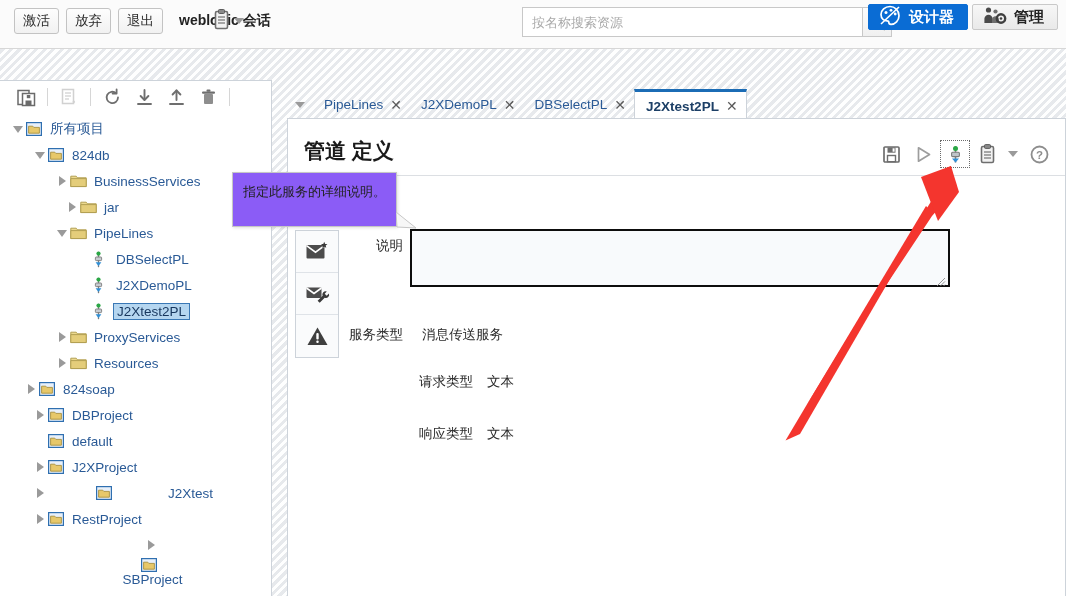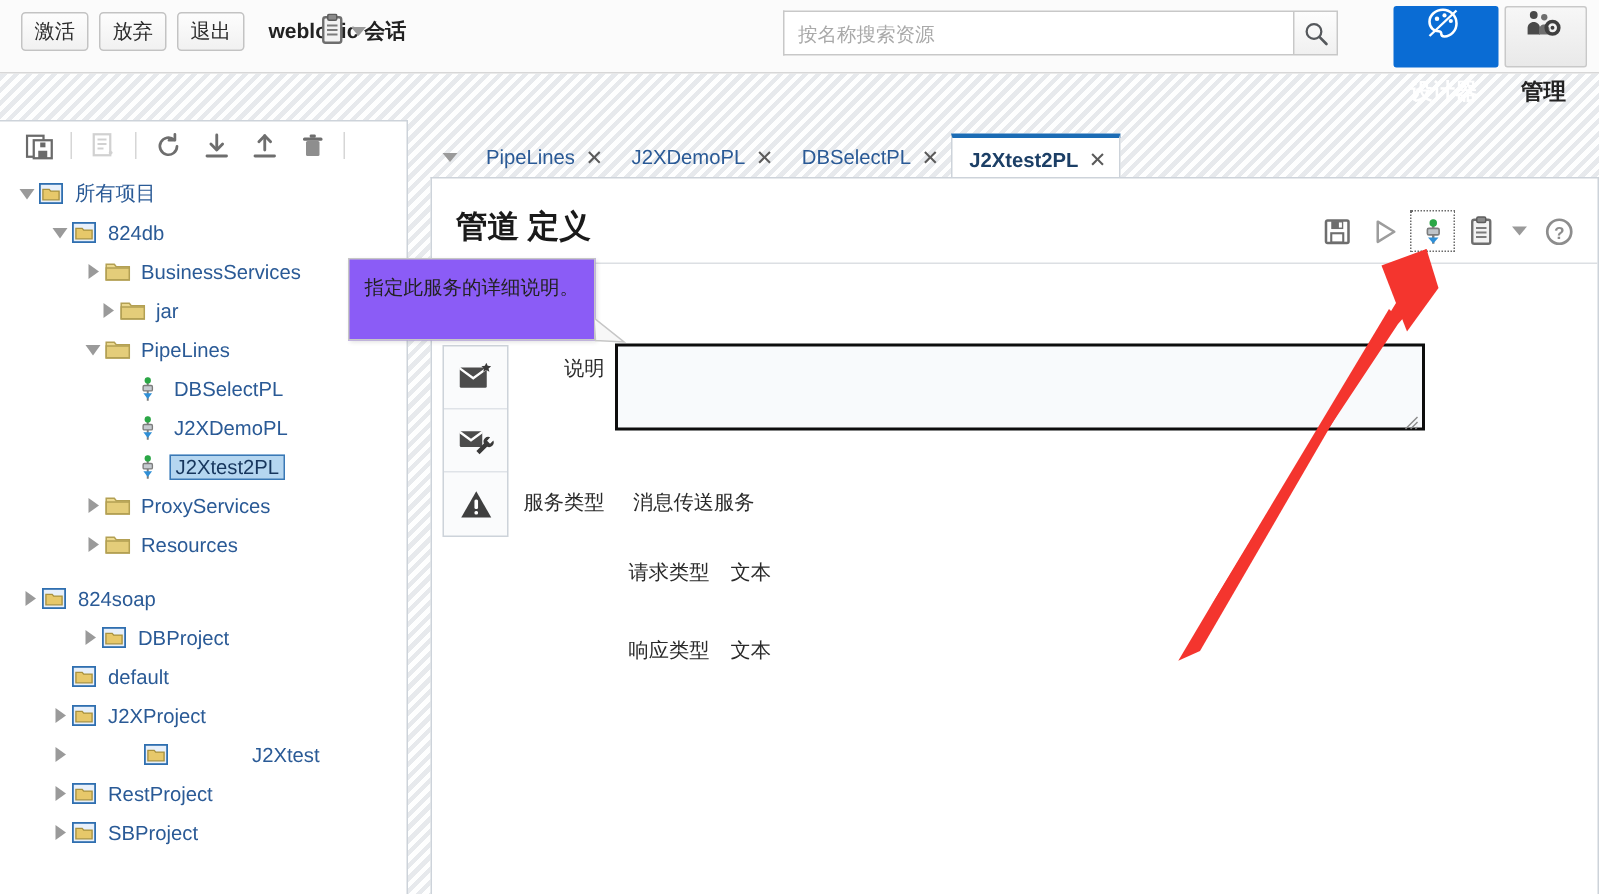--- a/index.html
+++ b/index.html
@@ -63,24 +63,24 @@
     background: linear-gradient(#fdfdfd,#f0f0f0);
     display: flex; align-items: center; justify-content: center;
     cursor: pointer;
   }
 
   .mode-btns {
     position: absolute; right: 8px; top: 4px;
     display: flex; align-items: stretch; gap: 4px;
   }
   .mode-btn {
-    height: 41px; padding: 0 13px 0 10px;
-    display: flex; align-items: center; gap: 22px;
+    height: 26px; padding: 0 13px 0 10px;
+    display: flex; align-items: center; gap: 7px;
     border: 1px solid #c9c9c9; border-radius: 2px;
-    font-size: 15px; font-weight: bold; cursor: pointer; flex-direction: column;
+    font-size: 15px; font-weight: bold; cursor: pointer;
   }
   .mode-btn.active {
     background: #0a6cd4; border-color: #0a6cd4; color: #fff;
   }
   .mode-btn.inactive {
     background: linear-gradient(#f7f7f7,#e9e9e9); color: #232323;
   }
 
   
   .backdrop {
@@ -468,33 +468,33 @@
             <span class="tw-closed"></span>
           </span>
           <span class="ticon">
             <svg width="17" height="14" viewBox="0 0 17 14">
               <path d="M0.8 2.2h5.4l1.3 1.6h8.7v8.8H0.8z" fill="#ecd98f" stroke="#b3a053" stroke-width="1"></path>
               <path d="M0.8 4.6h15.4v7.9H0.8z" fill="#e4cd7a" stroke="#b3a053" stroke-width="1"></path>
             </svg>
           </span>
           <span class="tlabel">Resources</span>
         </div>
-        <div class="tnode" style="padding-left: 12px; margin-top: 10px;">
+        <div class="tnode" style="padding-left: 23px;">
           <span class="twist">
             <span class="tw-closed"></span>
           </span>
           <span class="ticon">
             <svg width="16" height="14" viewBox="0 0 16 14">
               <rect x="0.6" y="0.6" width="14.8" height="12.8" fill="#e8f0fa" stroke="#2f6fb0" stroke-width="1.2"></rect>
               <path d="M2.6 4.2h4.2l1 1.2h5.6v5.8H2.6z" fill="#e7c86a" stroke="#a8913f" stroke-width="0.9"></path>
             </svg>
           </span>
           <span class="tlabel">824soap</span>
         </div>
-        <div class="tnode" style="padding-left: 52px;">
+        <div class="tnode" style="padding-left: 32px;">
           <span class="twist">
             <span class="tw-closed"></span>
           </span>
           <span class="ticon">
             <svg width="16" height="14" viewBox="0 0 16 14">
               <rect x="0.6" y="0.6" width="14.8" height="12.8" fill="#e8f0fa" stroke="#2f6fb0" stroke-width="1.2"></rect>
               <path d="M2.6 4.2h4.2l1 1.2h5.6v5.8H2.6z" fill="#e7c86a" stroke="#a8913f" stroke-width="0.9"></path>
             </svg>
           </span>
           <span class="tlabel">DBProject</span>
@@ -538,21 +538,21 @@
             <span class="tw-closed"></span>
           </span>
           <span class="ticon">
             <svg width="16" height="14" viewBox="0 0 16 14">
               <rect x="0.6" y="0.6" width="14.8" height="12.8" fill="#e8f0fa" stroke="#2f6fb0" stroke-width="1.2"></rect>
               <path d="M2.6 4.2h4.2l1 1.2h5.6v5.8H2.6z" fill="#e7c86a" stroke="#a8913f" stroke-width="0.9"></path>
             </svg>
           </span>
           <span class="tlabel">RestProject</span>
         </div>
-        <div class="tnode" style="padding-left: 32px;">
+        <div class="tnode" style="padding-left: 32px; flex-direction: column;">
           <span class="twist">
             <span class="tw-closed"></span>
           </span>
           <span class="ticon">
             <svg width="16" height="14" viewBox="0 0 16 14">
               <rect x="0.6" y="0.6" width="14.8" height="12.8" fill="#e8f0fa" stroke="#2f6fb0" stroke-width="1.2"></rect>
               <path d="M2.6 4.2h4.2l1 1.2h5.6v5.8H2.6z" fill="#e7c86a" stroke="#a8913f" stroke-width="0.9"></path>
             </svg>
           </span>
           <span class="tlabel">SBProject</span>

